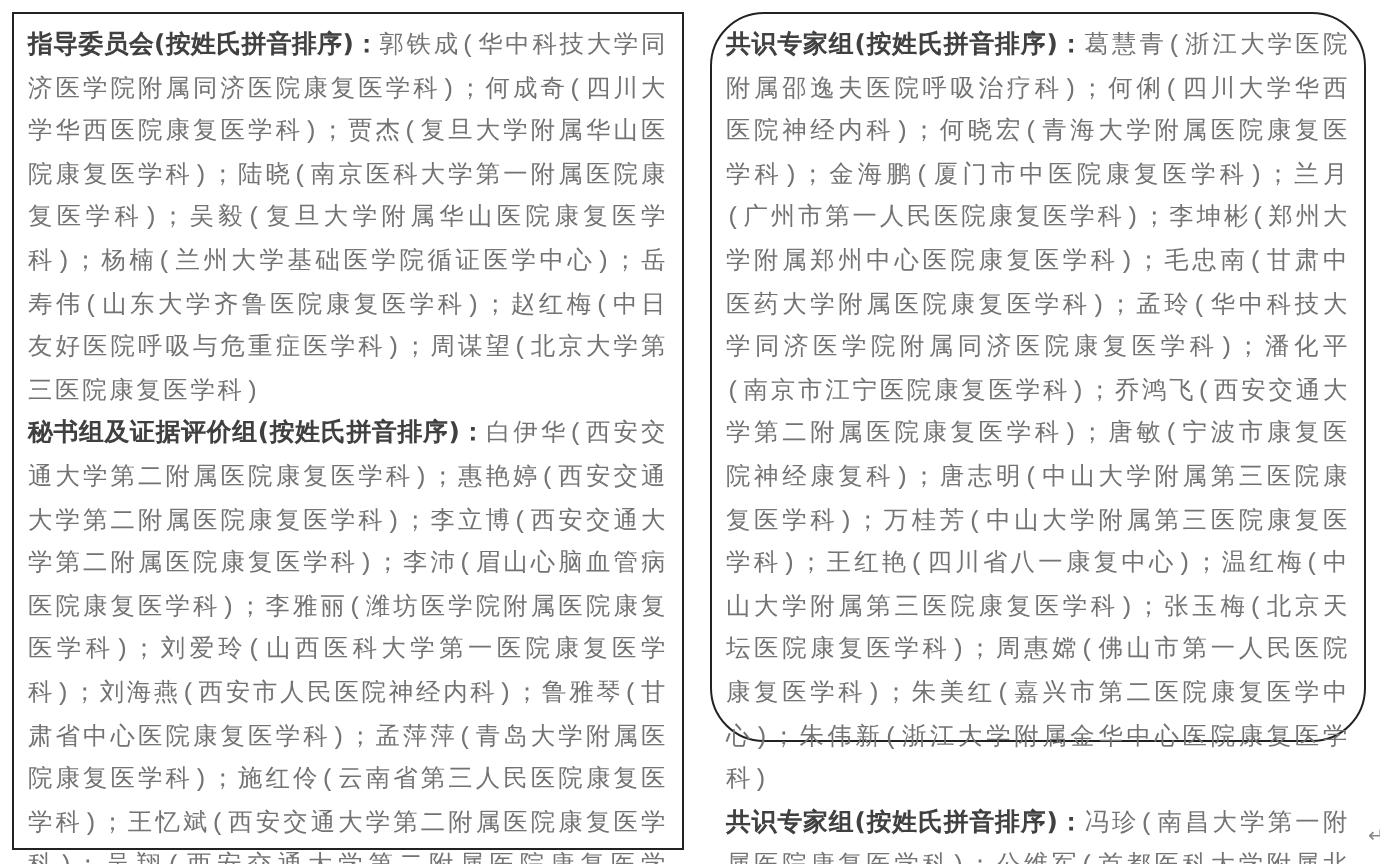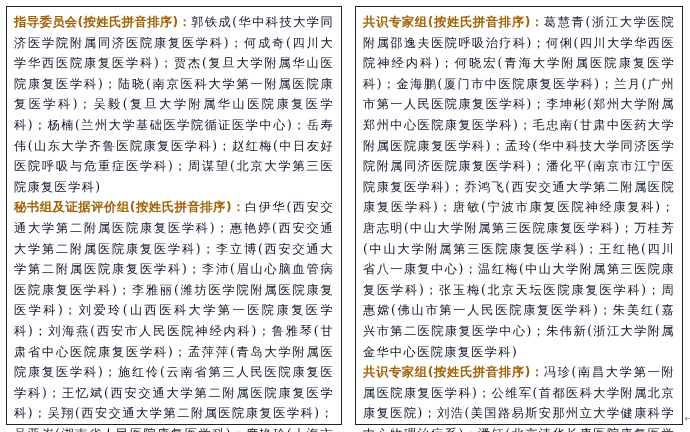--- a/index.html
+++ b/index.html
@@ -29,34 +29,36 @@
     word-break: break-all;
   }
   #panel-left {
     left: 6px;
     width: 336px;
     height: 419px;
   }
   #panel-right {
     left: 355px;
     width: 328px;
-    height: 419px;
+    height: 365px;
+    border-radius: 27px;
   }
   .group {
     margin: 0;
   }
   .group-title {
     font-family: "DejaVu Sans", "Liberation Sans", sans-serif;
     font-weight: bold;
-    color: #a16207;
+    color: #404040;
     letter-spacing: 0.2px;
     font-size: 12.4px;
   }
   .group-body {
-    color: #0f172a;
+    color: #737373;
+    font-family: Liberation Mono, monospace;
   }
   .return-mark {
     position: absolute;
     left: 684px;
     top: 413px;
     font-size: 10px;
     color: #888;
     font-family: "DejaVu Sans", sans-serif;
   }
 </style>

